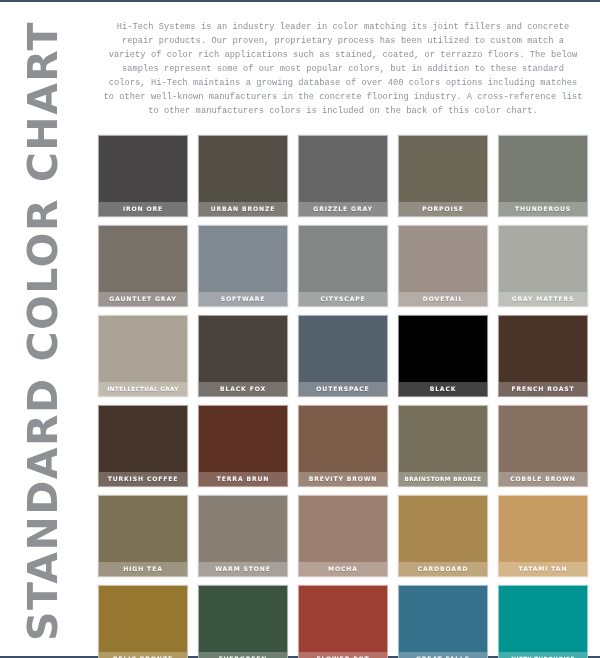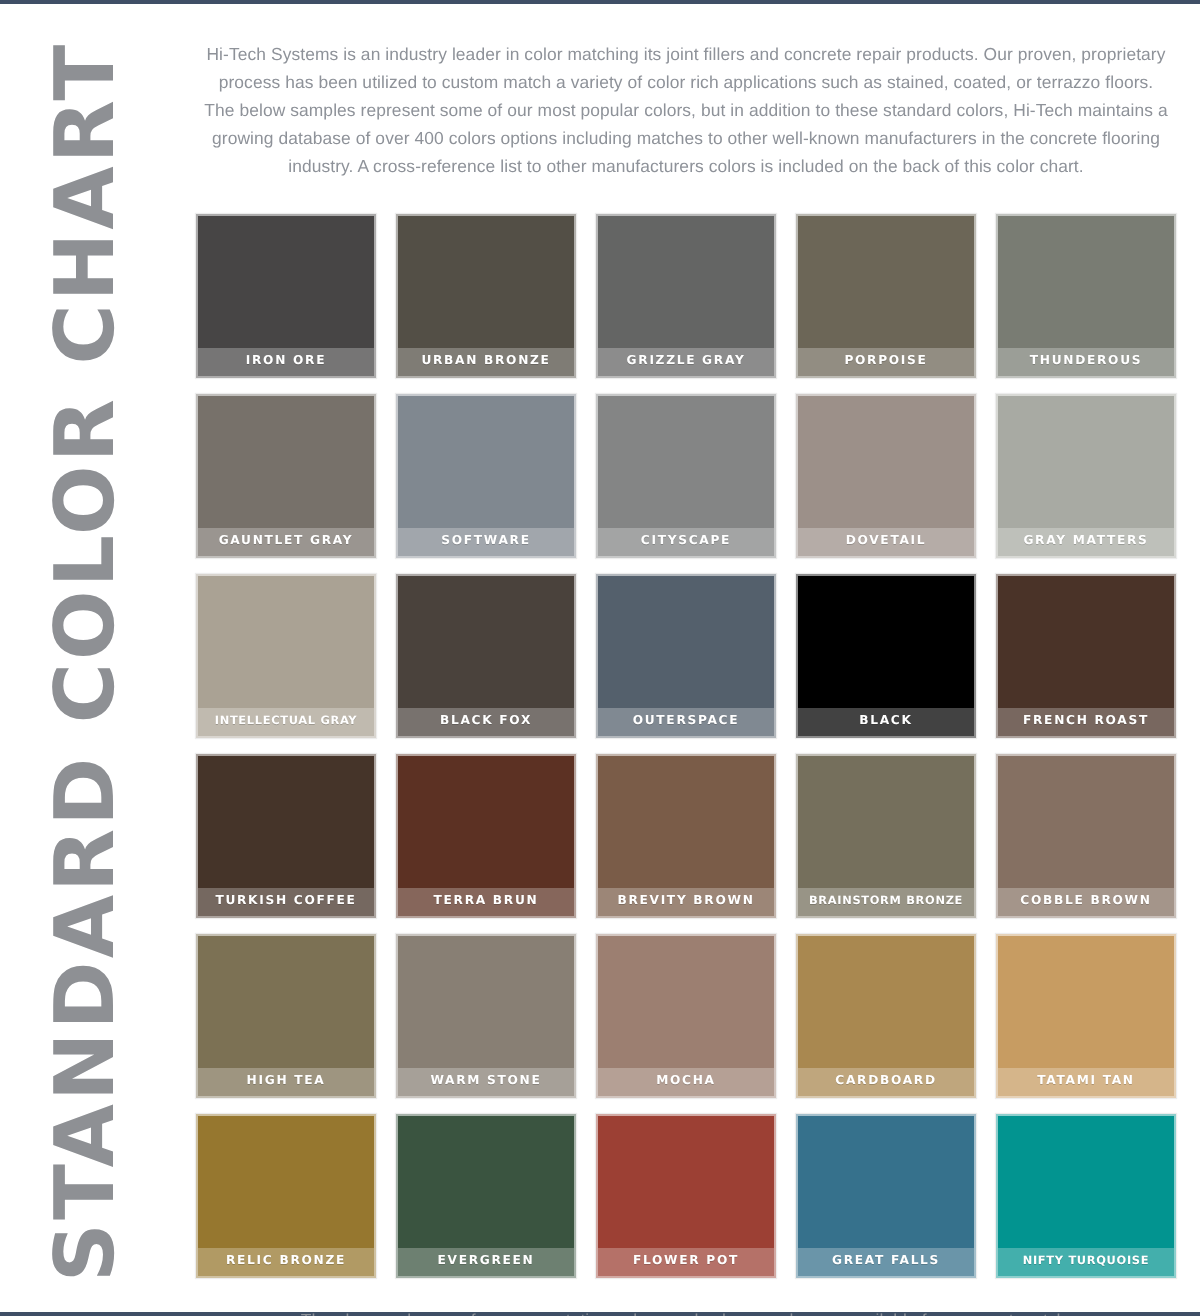--- a/index.html
+++ b/index.html
@@ -58,20 +58,21 @@
     padding: 0;
   }
   #intro {
     box-sizing: border-box;
     padding: 9px 16px 0 16px;
     font-size: 8.7px;
     line-height: 1.62;
     color: #8e9299;
     text-align: center;
     letter-spacing: 0.05px;
+    font-family: Liberation Mono, monospace;
   }
   #grid {
     box-sizing: border-box;
     padding: 8px 12px 0 12px;
   }
   .swatch-row {
     display: flex;
     justify-content: space-between;
     margin-bottom: 8px;
   }

